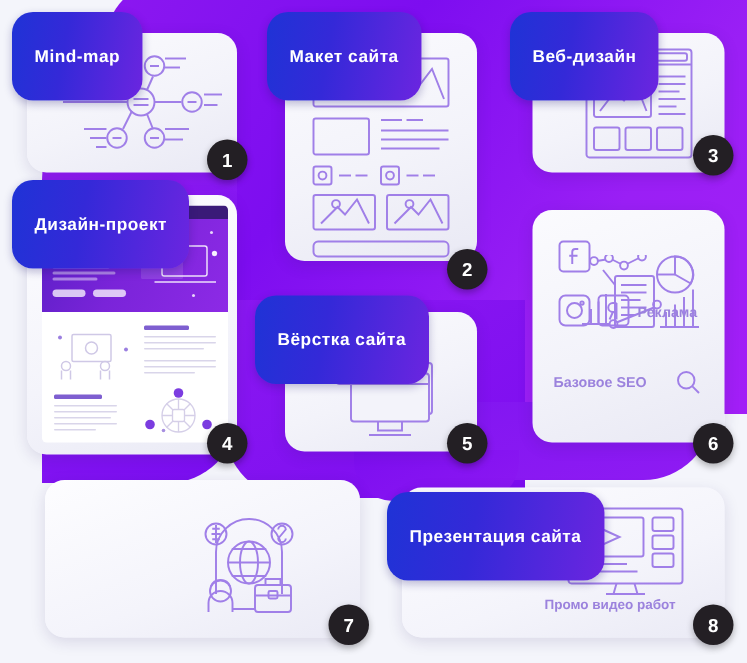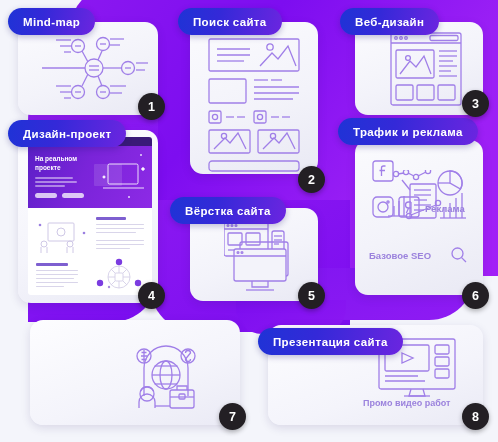--- a/index.html
+++ b/index.html
@@ -46,21 +46,21 @@
     border-radius:13px;
     box-shadow:0 3px 10px rgba(40,20,90,.13);
     overflow:hidden;
   }
   .card-plain{background:linear-gradient(160deg,#fdfdff 0%,#f4f4fb 60%,#eaeaf5 100%);}
 
   
   .pill{
     position:absolute;z-index:6;
     display:flex;align-items:center;justify-content:center;
-    height:27px;padding:0 15px;
+    height:27px;padding:16px 15px;
     border-radius:14px;
     background:linear-gradient(100deg,#1f33d6 0%,#3429d8 40%,#6b25e0 100%);
     color:#fff;font-size:11.5px;font-weight:bold;letter-spacing:.35px;
     white-space:nowrap;
     box-shadow:0 2px 6px rgba(30,20,110,.28);
   }
 
   
   .badge{
     position:absolute;z-index:7;
@@ -160,21 +160,21 @@
     <rect x="1" y="92" width="41" height="23" rx="1.5"></rect>
     <polyline points="6,111 17,100 22,105 30,95 38,111"></polyline>
       <circle cx="16" cy="98" r="2.6"></circle>
     <rect x="50" y="92" width="41" height="23" rx="1.5"></rect>
     <polyline points="55,111 66,100 71,105 79,95 87,111"></polyline>
       <circle cx="65" cy="98" r="2.6"></circle>
   </svg>
   <svg class="art" style="left:208px;top:160px;" width="92" height="12" viewBox="0 0 92 12">
     <rect x="1" y="1" width="90" height="10" rx="3"></rect>
   </svg>
-  <div class="pill" style="left:178px;top:8px;">Поиск сайта</div>
+  <div class="pill" style="left:178px;top:8px;">Макет сайта</div>
   <div class="badge" style="left:298px;top:166px;">2</div>
 
   <div class="card" style="left:355px;top:22px;width:128px;height:93px;"></div>
   <svg class="art" style="left:390px;top:32px;" width="72" height="74" viewBox="0 0 72 74">
     <rect x="1" y="1" width="70" height="72" rx="2"></rect>
     <line x1="1" y1="11" x2="71" y2="11"></line>
     <circle cx="6" cy="6" r="1.3"></circle>
       <circle cx="11" cy="6" r="1.3"></circle>
       <circle cx="16" cy="6" r="1.3"></circle>
     <rect x="40" y="3.5" width="28" height="5" rx="1.5"></rect>
@@ -321,21 +321,20 @@
   <svg class="art" style="left:398px;top:196px;" width="22" height="22" viewBox="0 0 22 22">
     <rect x="1" y="1" width="20" height="20" rx="2.5"></rect>
     <path d="M13 6 L10.5 6 A3 3 0 0 0 10.5 12 L13 12 M13 6 L13 17 M10.6 12 L8.4 17"></path>
   </svg>
   <div class="cap" style="left:425px;top:203px;font-size:9.5px;">Реклама</div>
   <div class="cap" style="left:369px;top:250px;font-size:9.5px;">Базовое SEO</div>
   <svg class="art" style="left:450px;top:246px;" width="18" height="18" viewBox="0 0 18 18">
     <circle cx="7.5" cy="7.5" r="5.5"></circle>
       <line x1="11.6" y1="11.6" x2="16" y2="16"></line>
   </svg>
-  <div class="pill" style="left:338px;top:118px;">Трафик и реклама</div>
   <div class="badge" style="left:462px;top:282px;">6</div>
 
   <div class="card card-plain" style="left:30px;top:320px;width:210px;height:105px;"></div>
   <svg class="art" style="left:128px;top:338px;" width="76" height="72" viewBox="0 0 76 72">
     <circle cx="38" cy="37" r="14"></circle>
     <ellipse cx="38" cy="37" rx="6" ry="14"></ellipse>
     <line x1="24" y1="37" x2="52" y2="37"></line>
     <line x1="26.5" y1="28" x2="49.5" y2="28"></line>
     <line x1="26.5" y1="46" x2="49.5" y2="46"></line>
     <path d="M16 30 A22 22 0 0 1 60 30 L60 58"></path>

